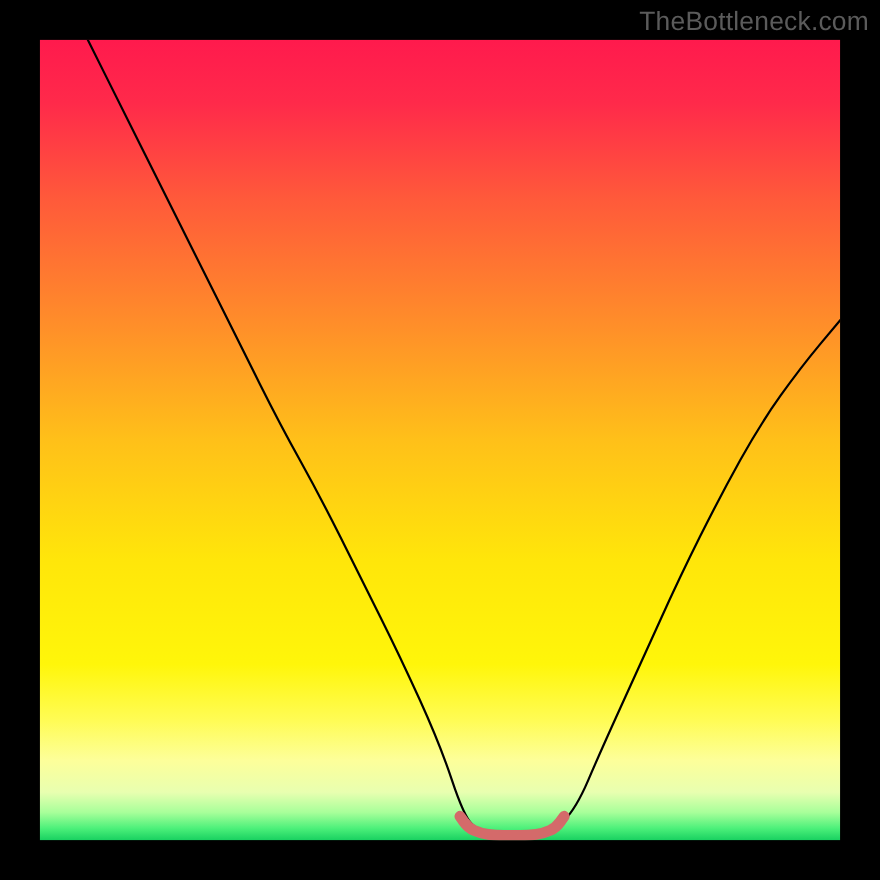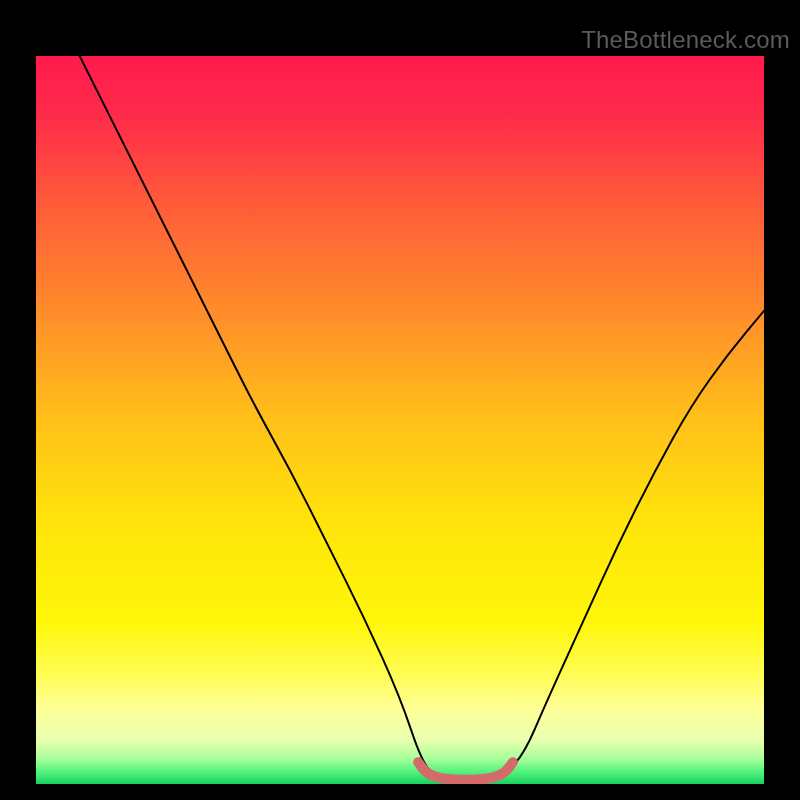--- a/index.html
+++ b/index.html
@@ -11,21 +11,20 @@
     overflow: hidden;
     font-family: Arial, Helvetica, sans-serif;
   }
   .frame {
     position: absolute;
     left: 0;
     top: 0;
     width: 800px;
     height: 692px;
     background: #000;
-    margin-top: 20px;
   }
   .plot-area {
     position: absolute;
     left: 36px;
     top: 36px;
     width: 728px;
     height: 728px;
     overflow: hidden;
   }
   .gradient {

